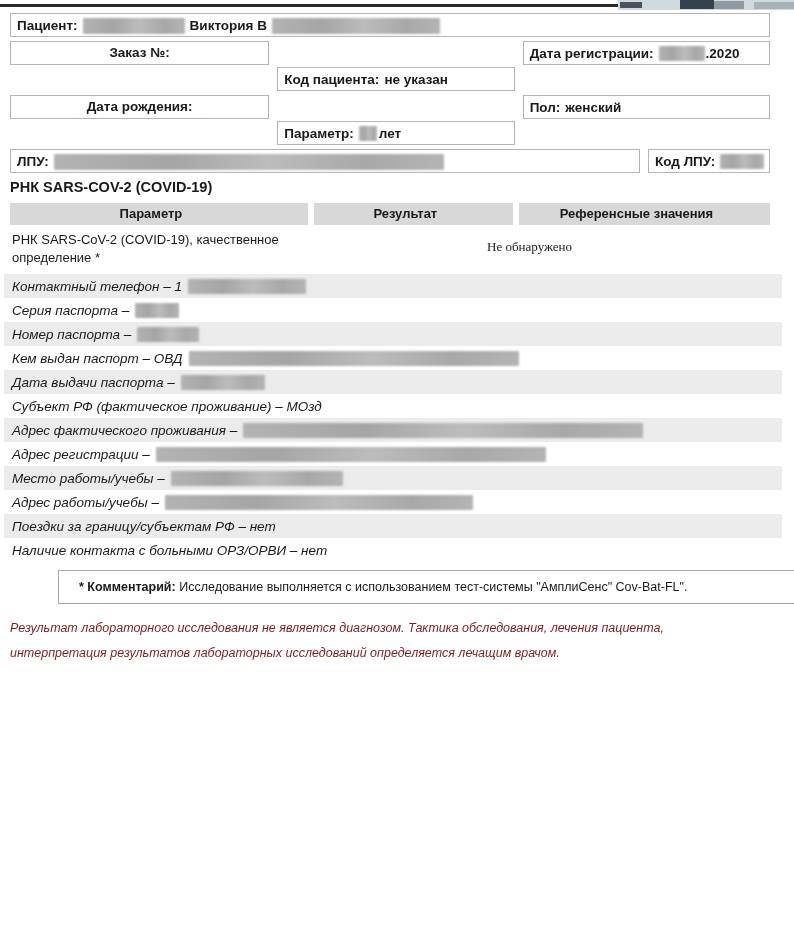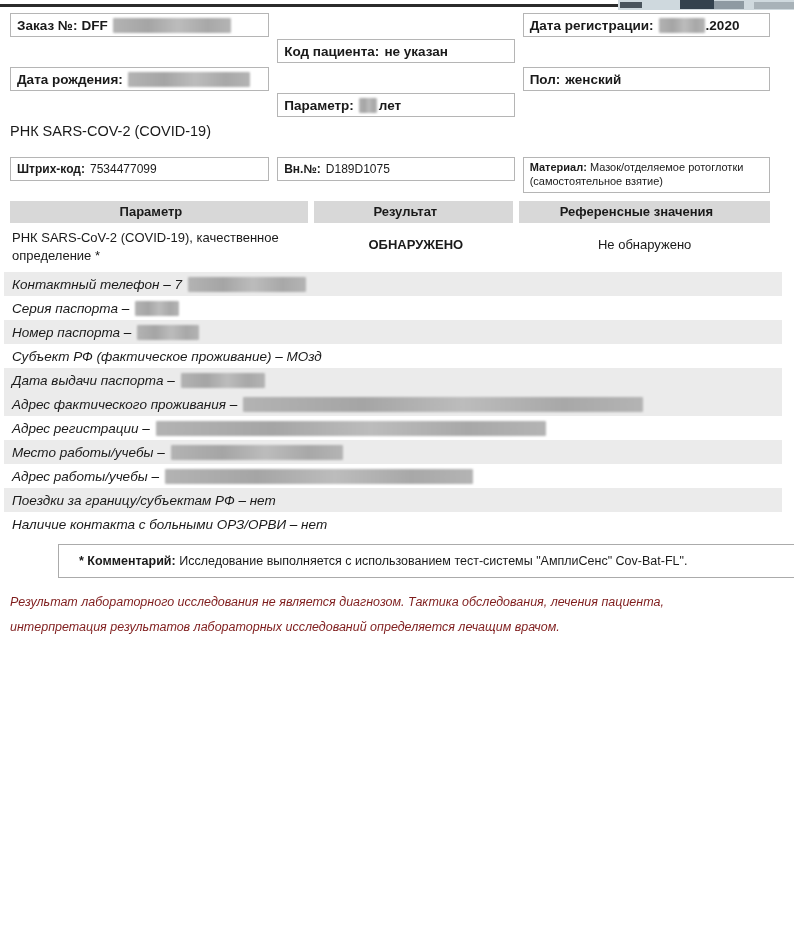--- a/index.html
+++ b/index.html
@@ -28,40 +28,40 @@
     background:#fff;
     padding:3px 6px 2px 6px;
     height:24px;
     font-size:13.5px;
     font-weight:bold;
     white-space:nowrap;
     overflow:hidden;
     display:flex;align-items:center;gap:5px;
   }
   .w-full{width:760px;}
-  .w1{width:262px;}
+  .w1{width:262px;flex-direction:column;}
   .w2{width:240px;margin-top:26px;}
   .w3{width:250px;}
   .w-lpu{width:630px;}
   .w-lpucode{width:122px;}
 
   .redact{
     display:inline-block;
     height:15px;
     background:linear-gradient(90deg,#b3b3b3,#a5a5a5 30%,#bcbcbc 55%,#a8a8a8 80%,#b4b4b4);
     border-radius:1px;
     filter:blur(1px);
     vertical-align:middle;
     flex:none;
   }
   .redact.tall{height:16px;}
 
   .section-title{
-    margin:6px 0 18px 0;
-    font-size:14.5px;font-weight:normal;
+    margin:6px 0 5px 0;
+    font-size:14.5px;font-weight:bold;
   }
 
   .sbox{
     box-sizing:border-box;border:1px solid #b5b5b5;background:#fff;
     padding:3px 6px;font-size:12px;
     display:flex;align-items:flex-start;gap:5px;
   }
   .sbox b{font-weight:bold;}
   .sb1{width:262px;height:24px;align-items:center;}
   .sb2{width:240px;height:24px;align-items:center;}
@@ -73,21 +73,21 @@
     font-weight:bold;font-size:13px;text-align:center;
     padding:3px 16px 2px 0;height:17px;
   }
   .thc1{width:302px;}
   .thc2{width:196px;}
   .thc3{width:252px;}
 
   .res-row{display:flex;gap:6px;align-items:flex-start;margin-top:4px;margin-bottom:6px;}
   .res-param{width:302px;font-size:13px;line-height:1.35;padding:2px 0 2px 2px;}
   .res-value{width:196px;font-size:13px;font-weight:bold;text-align:center;padding-top:10px;}
-  .res-ref{width:252px;font-size:13px;text-align:center;padding-top:10px;}
+  .res-ref{width:252px;font-size:13px;text-align:right;padding-top:10px;font-family:Liberation Serif, serif;}
 
   .info-rows{margin-top:4px;}
   .irow{
     height:24px;display:flex;align-items:center;gap:6px;
     font-size:13.5px;font-style:italic;
     padding-left:2px;width:778px;margin-left:-6px;padding-left:8px;
     box-sizing:border-box;
   }
   .irow.odd{background:#ebebeb;}
 
@@ -115,20 +115,28 @@
   <div class="top-line"></div>
   <div class="top-frag">
     <span class="f1"></span>
     <span class="f2"></span>
     <span class="f3"></span>
     <span class="f4"></span>
   </div>
 
   <div class="content">
 
+    <div class="frow">
+      <div class="fbox w-full">
+        <span>Пациент:</span>
+        <span class="redact tall" style="width:102px"></span>
+        <span>Виктория В</span>
+        <span class="redact tall" style="width:168px"></span>
+      </div>
+    </div>
 
     <div class="frow">
       <div class="fbox w1">
         <span>Заказ №:</span>
           <span style="margin-left:-1px">DFF</span>
         <span class="redact" style="width:118px"></span>
       </div>
       <div class="fbox w2">
         <span>Код пациента:</span>
         <span>не указан</span>
@@ -149,69 +157,68 @@
         <span>Параметр:</span>
         <span class="redact" style="width:18px"></span>
         <span style="margin-left:-3px">лет</span>
       </div>
       <div class="fbox w3">
         <span>Пол:</span>
         <span>женский</span>
       </div>
     </div>
 
+    <div class="frow">
+      <div class="fbox w-lpu">
+        <span>ЛПУ:</span>
+        <span class="redact tall" style="width:390px"></span>
+      </div>
+      <div class="fbox w-lpucode">
+        <span>Код ЛПУ:</span>
+        <span class="redact" style="width:44px"></span>
+      </div>
+    </div>
 
     <div class="section-title">РНК SARS-COV-2 (COVID-19)</div>
 
-    <div class="frow">
-      <div class="sbox sb1">
-        <b>Штрих-код:</b>
-        <span>7534477099</span>
-      </div>
-      <div class="sbox sb2">
-        <b>Вн.№:</b>
-        <span>D189D1075</span>
-      </div>
-      <div class="sbox sb3">
-        <b>Материал:</b>
-        <span>Мазок/отделяемое ротоглотки (самостоятельное взятие)</span>
-      </div>
-    </div>
 
     <div class="tbl-head">
       <div class="th-cell thc1">Параметр</div>
       <div class="th-cell thc2">Результат</div>
       <div class="th-cell thc3">Референсные значения</div>
     </div>
 
     <div class="res-row">
       <div class="res-param">РНК SARS-CoV-2 (COVID-19), качественное определение *</div>
-      <div class="res-value">ОБНАРУЖЕНО</div>
       <div class="res-ref">Не обнаружено</div>
     </div>
 
     <div class="info-rows">
       <div class="irow odd">
-        <span>Контактный телефон – 7</span>
+        <span>Контактный телефон – 1</span>
         <span class="redact" style="width:118px"></span>
       </div>
       <div class="irow">
         <span>Серия паспорта –</span>
         <span class="redact" style="width:44px"></span>
       </div>
       <div class="irow odd">
         <span>Номер паспорта –</span>
         <span class="redact" style="width:62px"></span>
       </div>
       <div class="irow">
-        <span>Субъект РФ (фактическое проживание) – МОзд</span>
+        <span>Кем выдан паспорт – ОВД</span>
+        <span class="redact" style="width:330px"></span>
       </div>
       <div class="irow odd">
         <span>Дата выдачи паспорта –</span>
         <span class="redact" style="width:84px"></span>
+      </div>
+      <div class="irow">
+        <span>Субъект РФ (фактическое проживание) – МОзд</span>
       </div>
       <div class="irow odd">
         <span>Адрес фактического проживания –</span>
         <span class="redact" style="width:400px"></span>
       </div>
       <div class="irow">
         <span>Адрес регистрации –</span>
         <span class="redact" style="width:390px"></span>
       </div>
       <div class="irow odd">

